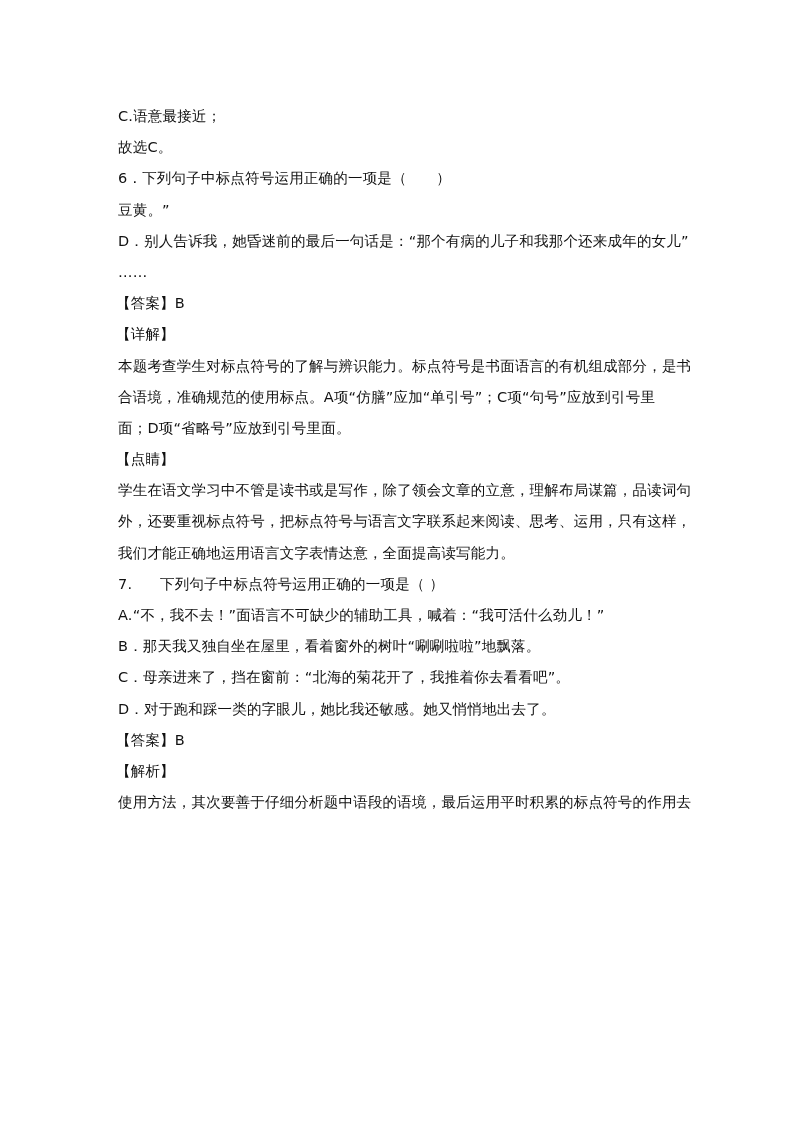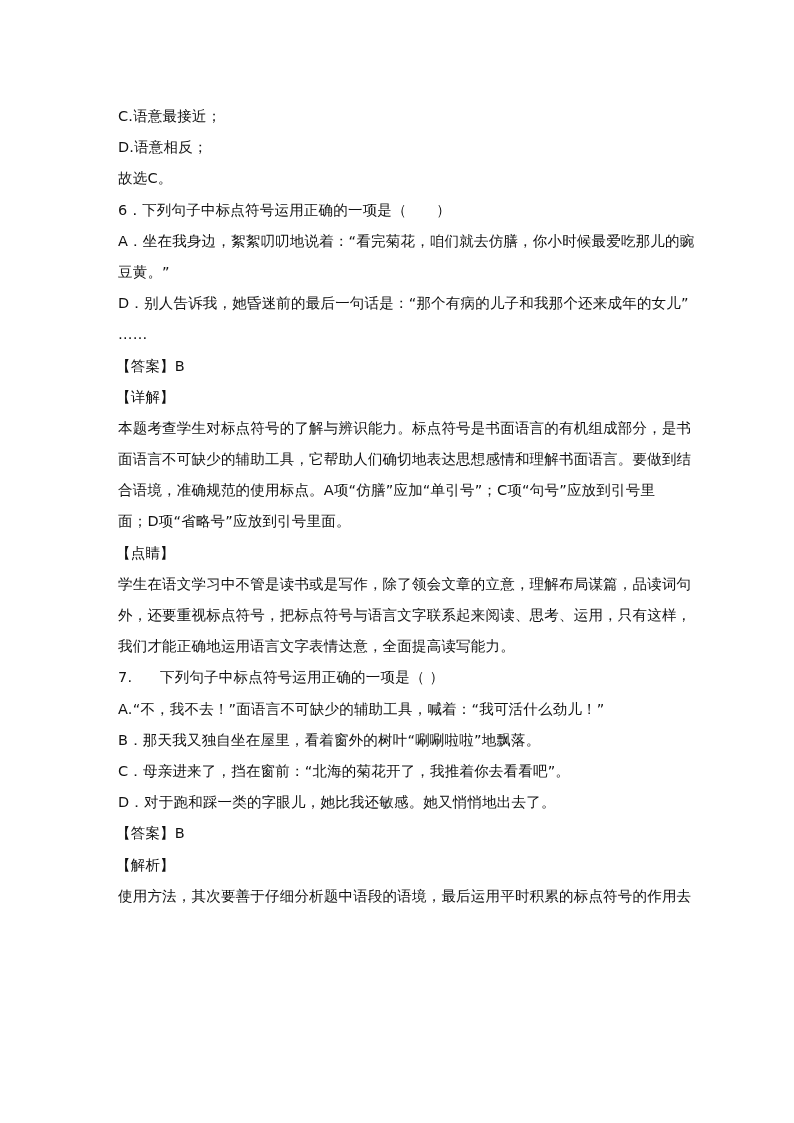--- a/index.html
+++ b/index.html
@@ -11,32 +11,29 @@
   }
   .line { white-space: pre; height: 31.2px; letter-spacing: 0.2px; }
   .heading { margin-left: -2px; }
   .q7-num { display: inline-block; width: 42px; }
 </style>
 </head>
 <body>
 
 <div class="page">
   <div class="line">C.语意最接近；</div>
-  <div class="line">D.语意相反；</div>
   <div class="line">故选C。</div>
 
   <div class="line">6．下列句子中标点符号运用正确的一项是（　　）</div>
-  <div class="line">A．坐在我身边，絮絮叨叨地说着：“看完菊花，咱们就去仿膳，你小时候最爱吃那儿的豌</div>
   <div class="line">豆黄。”</div>
   <div class="line">D．别人告诉我，她昏迷前的最后一句话是：“那个有病的儿子和我那个还来成年的女儿”</div>
   <div class="line">……</div>
   <div class="line heading">【答案】B</div>
   <div class="line heading">【详解】</div>
   <div class="line">本题考查学生对标点符号的了解与辨识能力。标点符号是书面语言的有机组成部分，是书</div>
-  <div class="line">面语言不可缺少的辅助工具，它帮助人们确切地表达思想感情和理解书面语言。要做到结</div>
   <div class="line">合语境，准确规范的使用标点。A项“仿膳”应加“单引号”；C项“句号”应放到引号里</div>
   <div class="line">面；D项“省略号”应放到引号里面。</div>
   <div class="line heading">【点睛】</div>
   <div class="line">学生在语文学习中不管是读书或是写作，除了领会文章的立意，理解布局谋篇，品读词句</div>
   <div class="line">外，还要重视标点符号，把标点符号与语言文字联系起来阅读、思考、运用，只有这样，</div>
   <div class="line">我们才能正确地运用语言文字表情达意，全面提高读写能力。</div>
 
   <div class="line"><span class="q7-num">7.</span><span>下列句子中标点符号运用正确的一项是（ ）</span></div>
   <div class="line">A.“不，我不去！”面语言不可缺少的辅助工具，喊着：“我可活什么劲儿！”</div>
   <div class="line">B．那天我又独自坐在屋里，看着窗外的树叶“唰唰啦啦”地飘落。</div>

